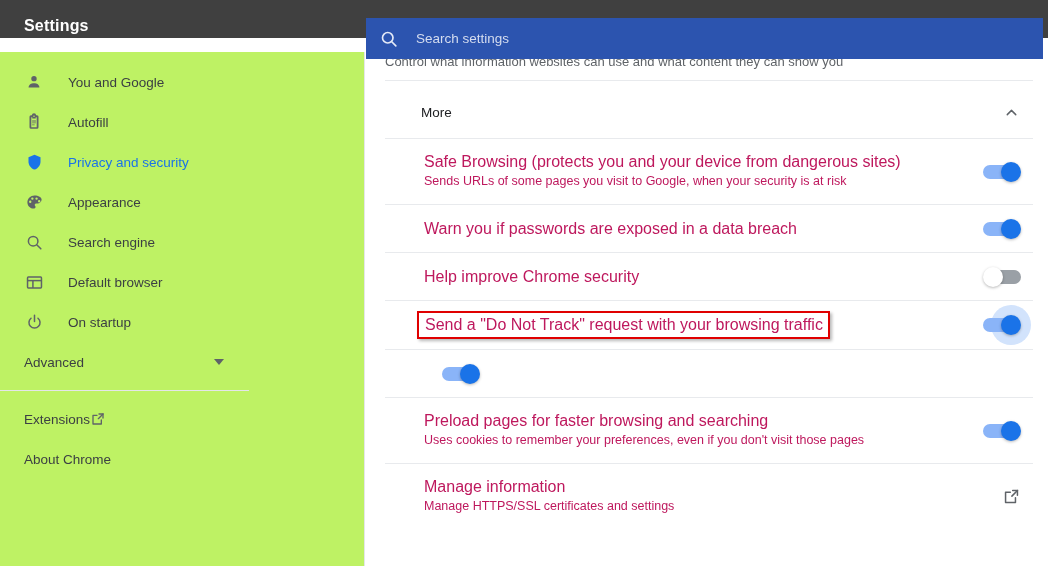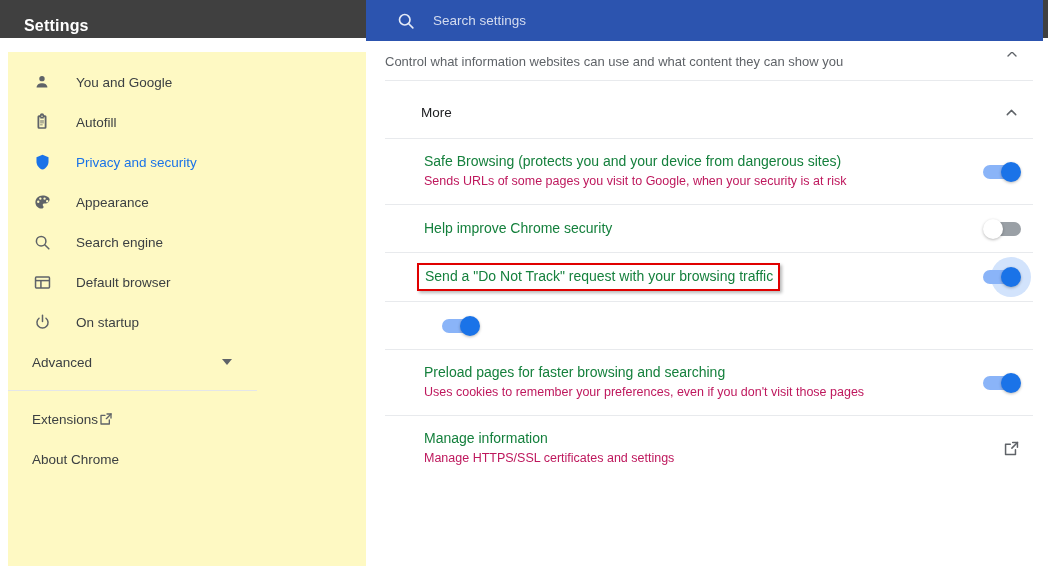--- a/index.html
+++ b/index.html
@@ -21,24 +21,24 @@
     z-index: 20;
   }
   .header-title {
     position: absolute; left: 24px; top: 0;
     height: 52px; line-height: 52px;
     font-size: 16px; font-weight: bold;
     color: #ffffff;
     letter-spacing: .2px;
   }
   .search-box {
-    position: absolute; left: 366px; top: 0;
+    position: absolute; left: 366px; top: 18px;
     width: 677px; height: 41px;
     background: #2C54AF;
-    display: flex; align-items: center; padding-left: 17px;
+    display: flex; align-items: center;
   }
   .search-icon {
     width: 20px; height: 20px;
     margin-left: 13px; margin-right: 17px;
     flex: none;
   }
   .search-icon svg { display: block; }
   .search-input {
     background: transparent; border: 0; outline: none;
     color: #DDE3F0;
@@ -46,23 +46,22 @@
     font-size: 13.5px;
     width: 560px;
     padding: 0;
   }
   .search-input::placeholder { color: #D4DCEF; opacity: 1; }
 
   
   .sidebar {
     position: absolute; top: 52px; left: 0;
     width: 365px; height: 514px;
-    background: #fef9c3;
+    background: #bef264;
     border-right: 1px solid #E4E6E9;
-    margin-left: 8px;
   }
   .nav-item {
     position: relative;
     height: 40px;
     display: flex; align-items: center;
     padding-left: 24px;
     cursor: pointer;
   }
   .nav-icon {
     width: 20px; height: 20px;
@@ -152,21 +151,21 @@
   .row {
     position: relative;
     display: flex; align-items: center;
     padding-left: 39px; padding-right: 12px;
     min-height: 48px;
     border-top: 1px solid #E8EAED;
   }
   .row:first-of-type { border-top: 0; }
   .row-text { flex: 1; padding: 13px 0 13px 0; }
   .row-title {
-    font-size: 14px; color: #15803d;
+    font-size: 16px; color: #be185d;
     line-height: 19px;
   }
   .row-sub {
     font-size: 12.5px; color: #be185d;
     line-height: 19px;
     margin-top: 1px;
     max-width: 525px;
   }
   .row-ctl { flex: none; width: 56px; display: flex; justify-content: flex-end; align-items: center; }
 
@@ -364,20 +363,32 @@
         </div>
         <div class="row-ctl">
           <div class="toggle">
 
             <div class="track"></div>
             <div class="knob"></div>
           </div>
         </div>
       </div>
 
+      <div class="row">
+        <div class="row-text">
+          <div class="row-title">Warn you if passwords are exposed in a data breach</div>
+        </div>
+        <div class="row-ctl">
+          <div class="toggle">
+
+            <div class="track"></div>
+            <div class="knob"></div>
+          </div>
+        </div>
+      </div>
 
       <div class="row">
         <div class="row-text">
           <div class="row-title">Help improve Chrome security</div>
         </div>
         <div class="row-ctl">
           <div class="toggle off">
 
             <div class="track"></div>
             <div class="knob"></div>

